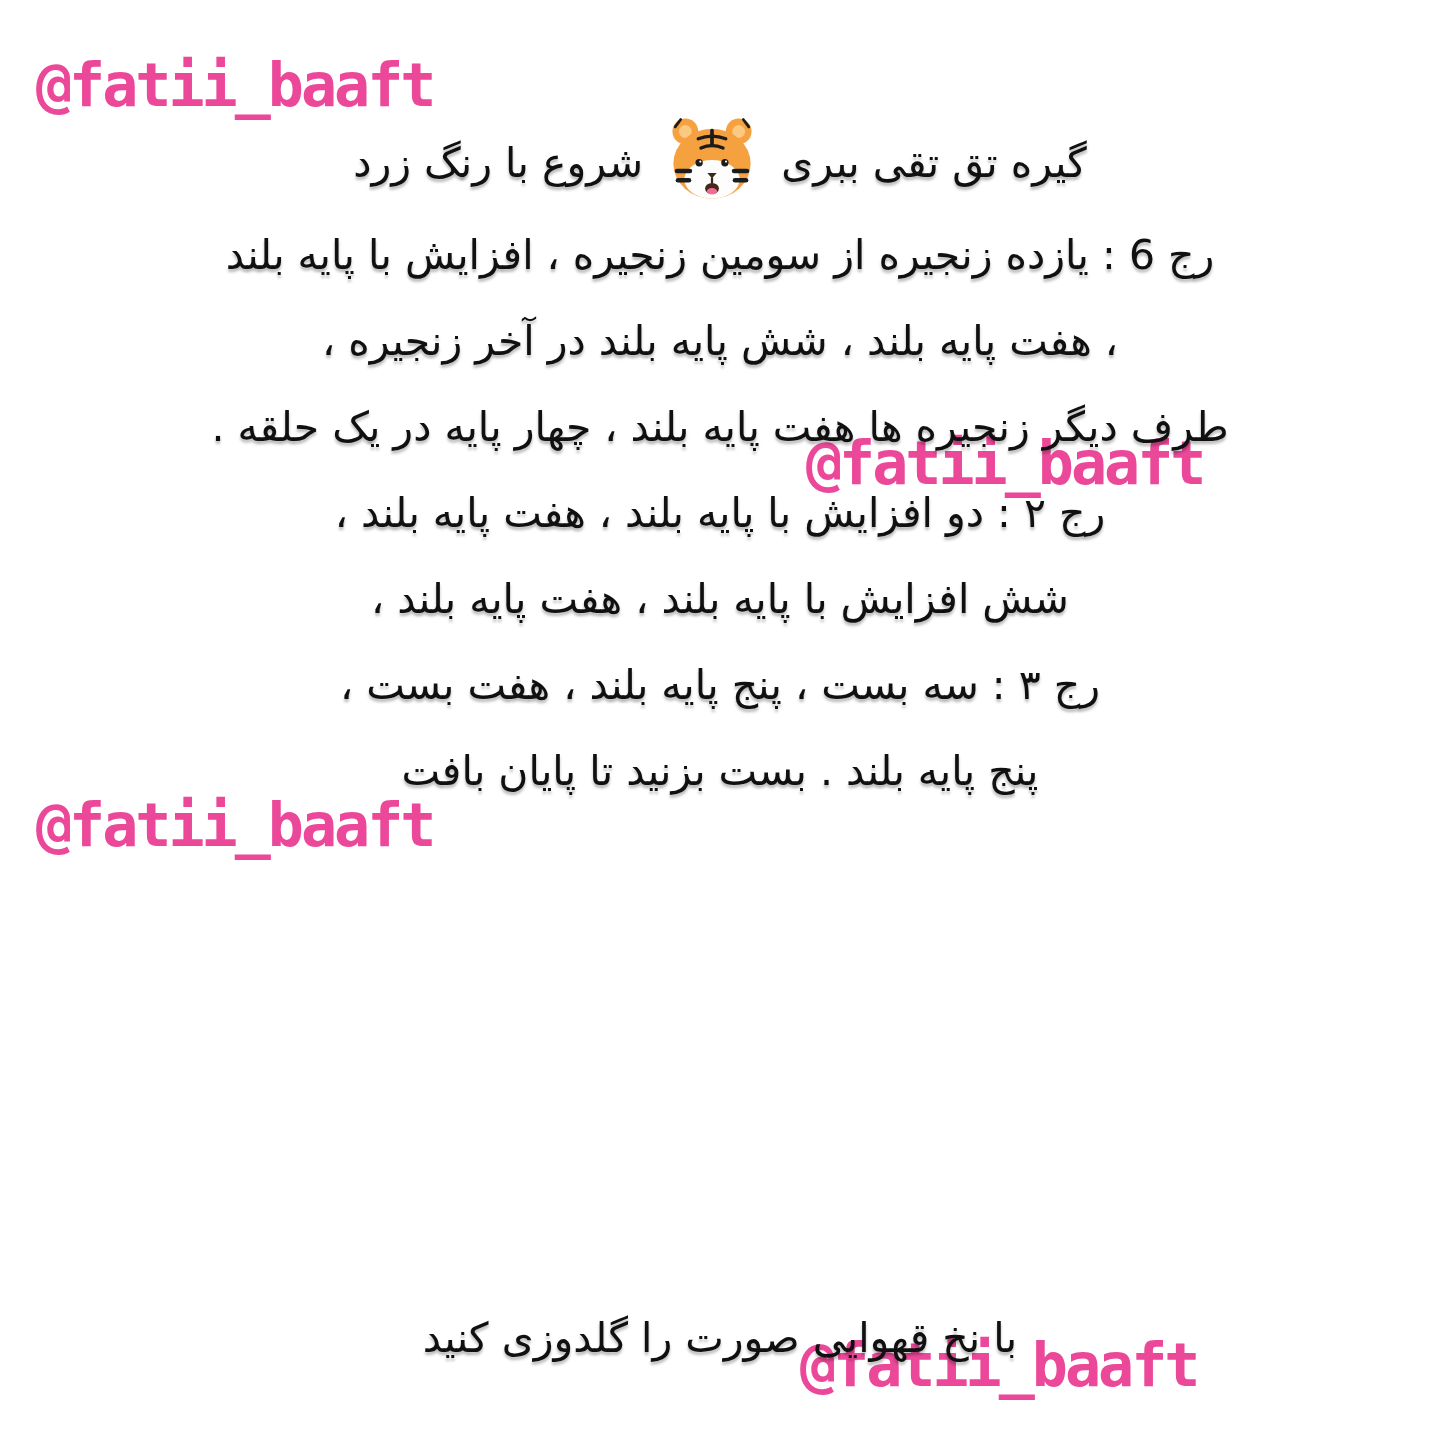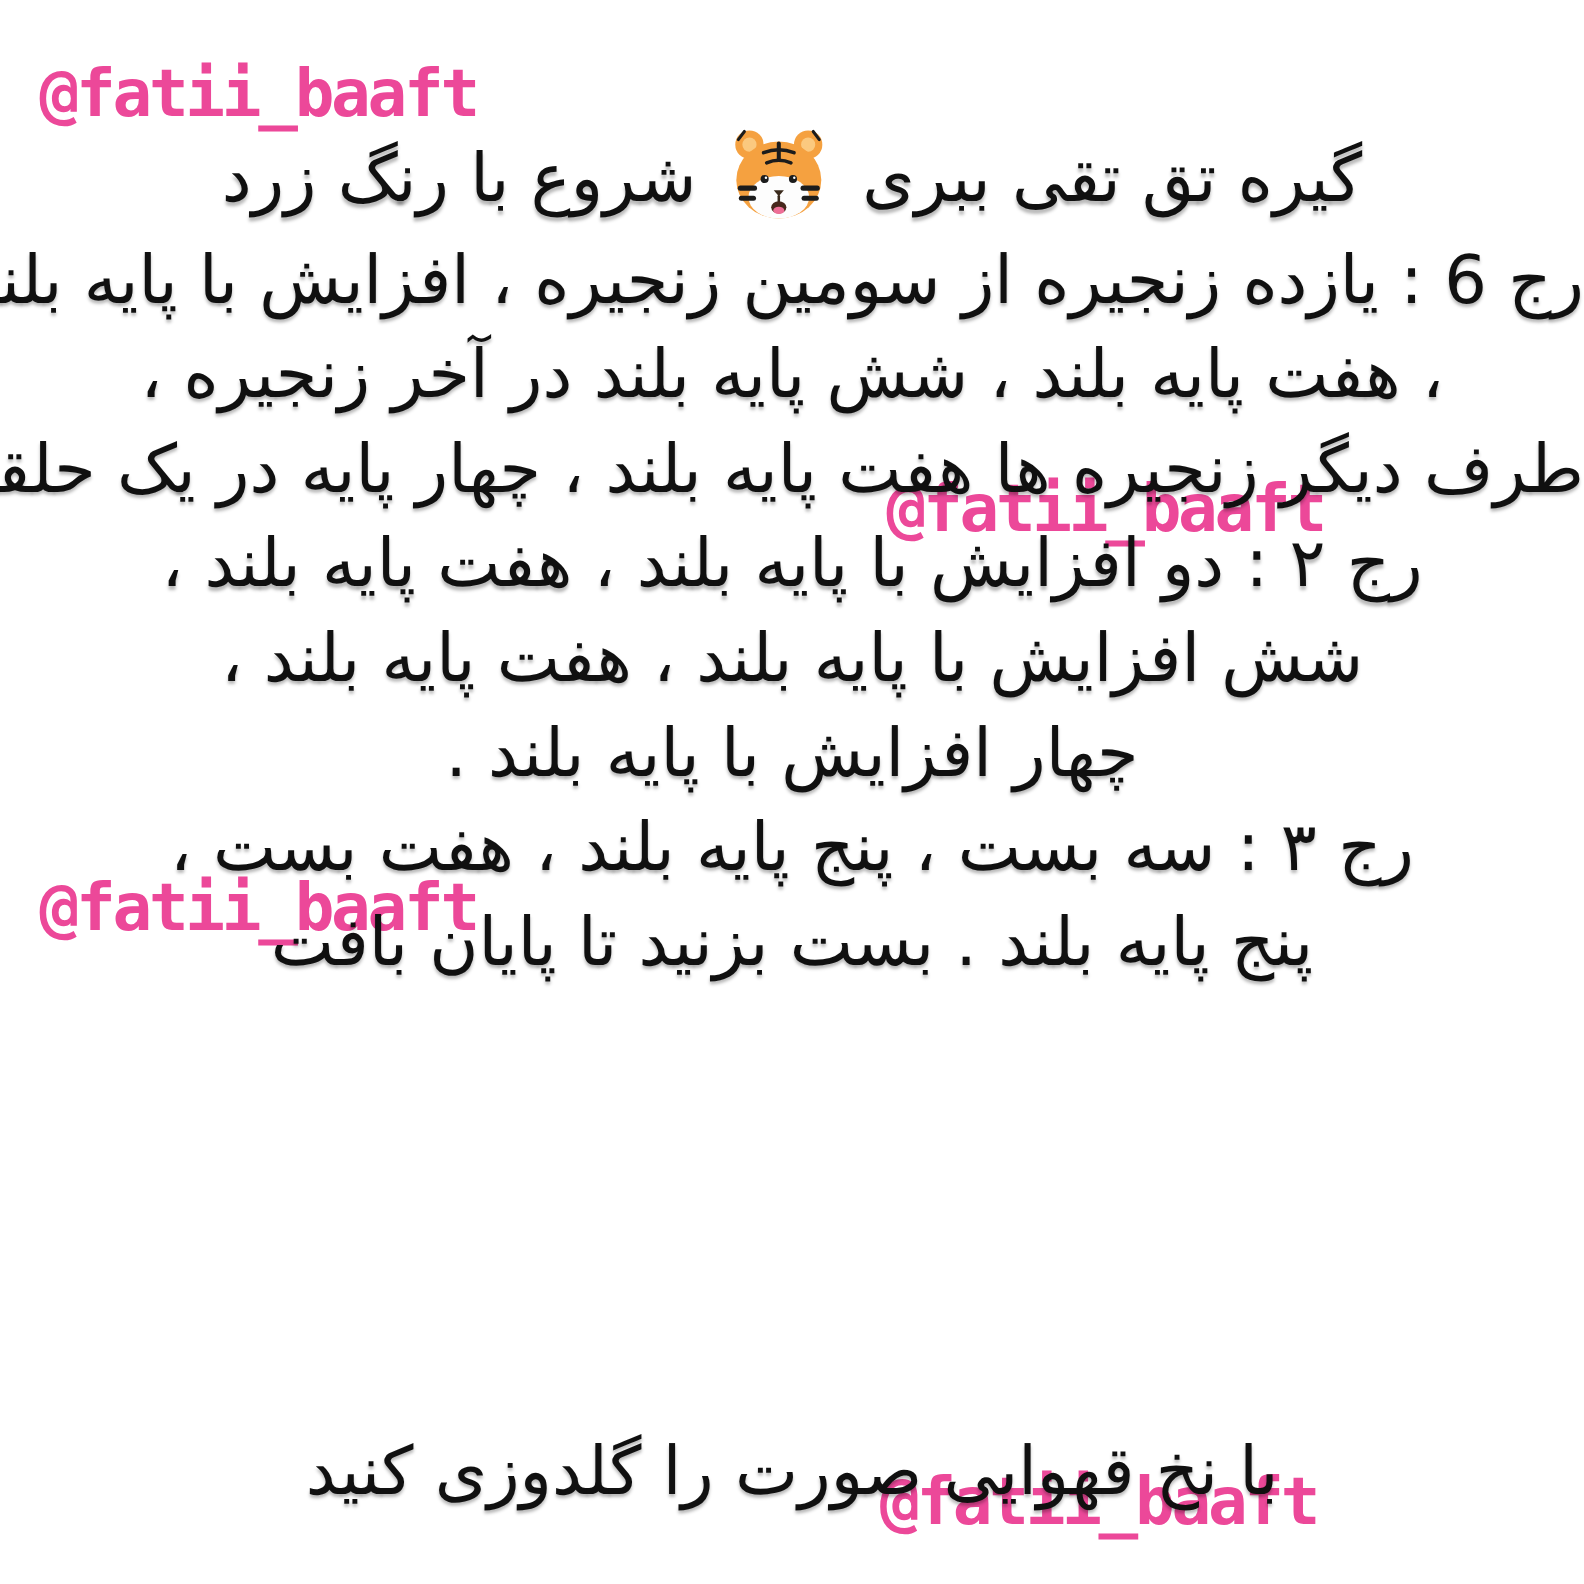--- a/index.html
+++ b/index.html
@@ -35,21 +35,21 @@
   .wm4 { left: 800px; top: 1330px; }
   
   .textblock {
     position: absolute;
     left: 0;
     width: 1440px;
     z-index: 1;
     direction: rtl;
     text-align: center;
     color: #101010;
-    font-size: 61px;
+    font-size: 41px;
     line-height: 86px;
     font-weight: 500;
     text-shadow: 0 3px 3px rgba(0,0,0,0.28);
   }
   .block-main { top: 120px; }
   .block-nose { top: 1043px; }
   .block-face { top: 1295px; }
   .title-line { white-space: nowrap; }
   .emoji {
     display: inline-block;
@@ -108,21 +108,20 @@
         <ellipse cx="50" cy="81" rx="7.5" ry="6" fill="#47271b"></ellipse>
         <ellipse cx="50" cy="84" rx="5.5" ry="3.6" fill="#ee6e96"></ellipse>
       </svg>
       <span>شروع با رنگ زرد</span>
     </div>
     <div class="line">رج 6 : یازده زنجیره از سومین زنجیره ، افزایش با پایه بلند</div>
     <div class="line">، هفت پایه بلند ، شش پایه بلند در آخر زنجیره ،</div>
     <div class="line">طرف دیگر زنجیره ها هفت پایه بلند ، چهار پایه در یک حلقه .</div>
     <div class="line">رج ۲ : دو افزایش با پایه بلند ، هفت پایه بلند ،</div>
     <div class="line">شش افزایش با پایه بلند ، هفت پایه بلند ،</div>
-    <div class="line">چهار افزایش با پایه بلند .</div>
     <div class="line">رج ۳ : سه بست ، پنج پایه بلند ، هفت بست ،</div>
     <div class="line">پنج پایه بلند . بست بزنید  تا پایان بافت</div>
   </div>
 
 
   <div class="textblock block-face">
     <div class="line">با نخ قهوایی صورت را گلدوزی کنید</div>
   </div>
 
 </div>

